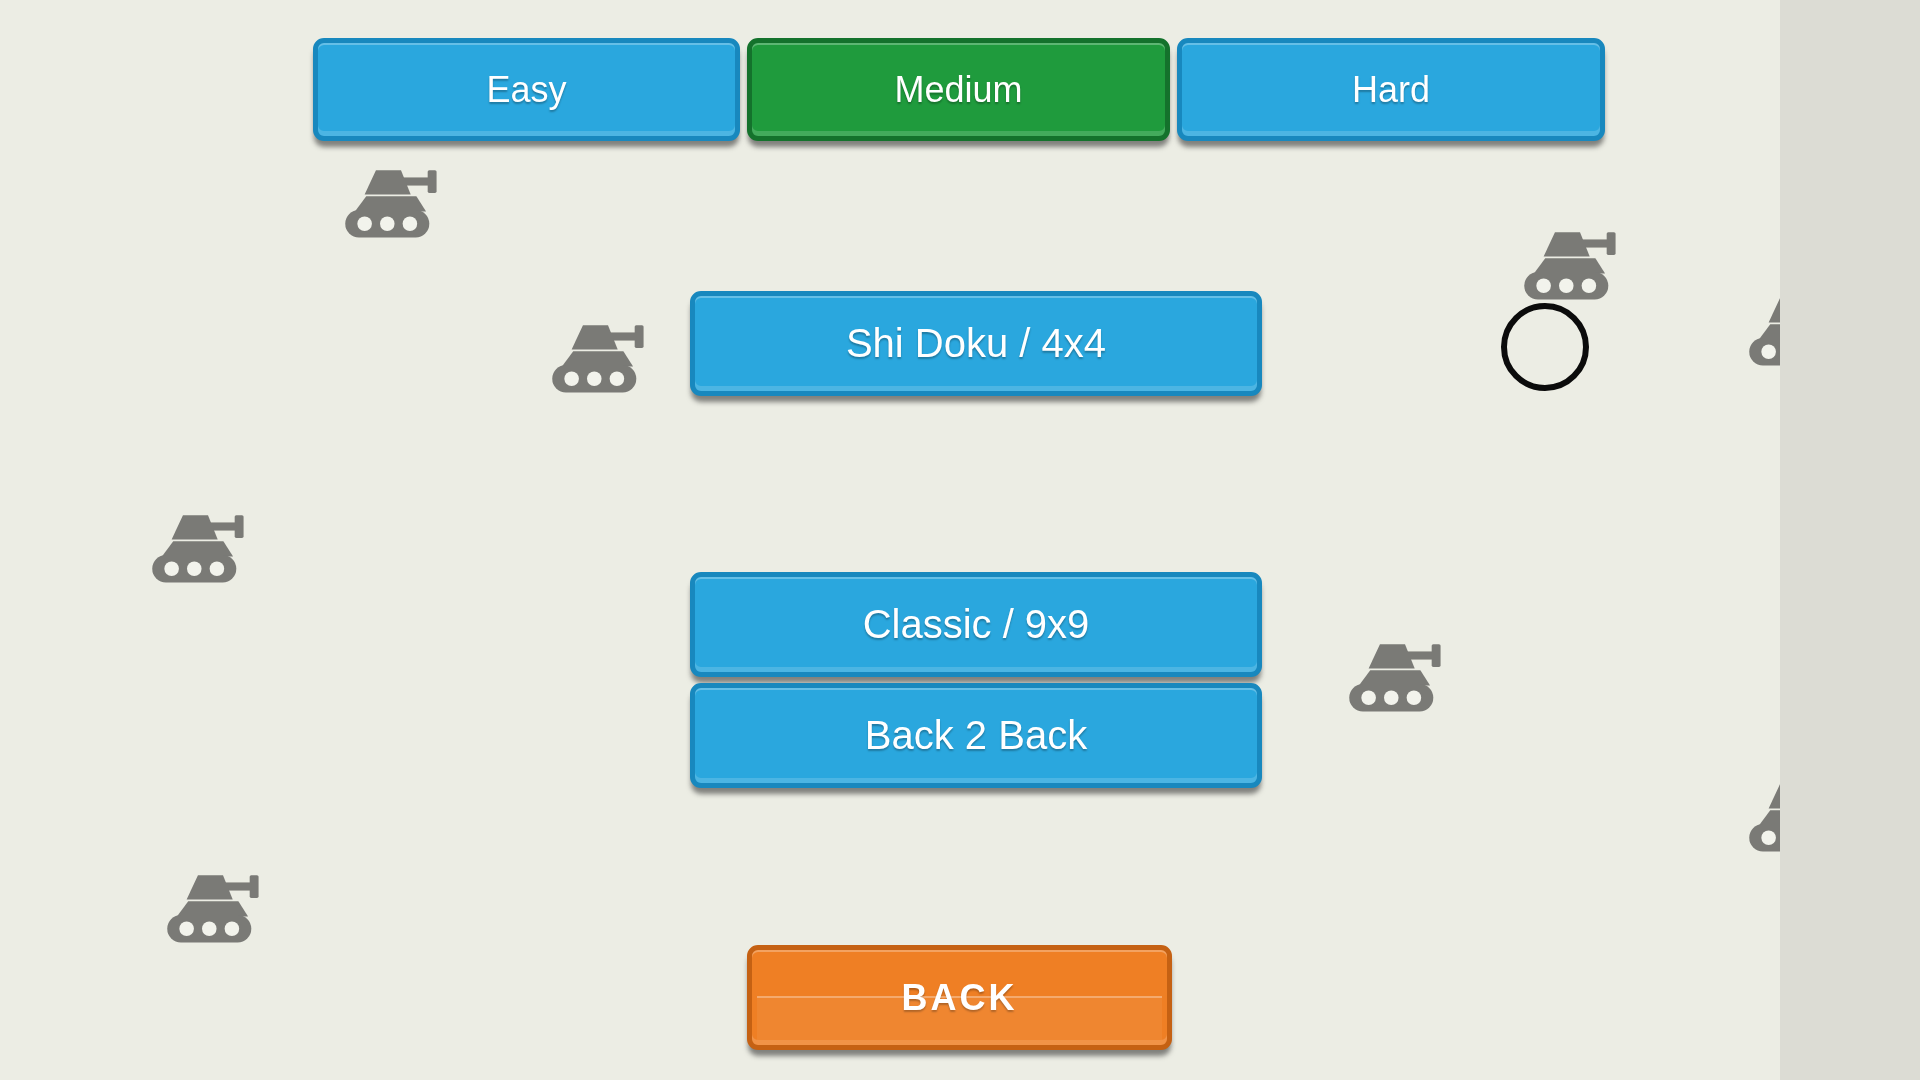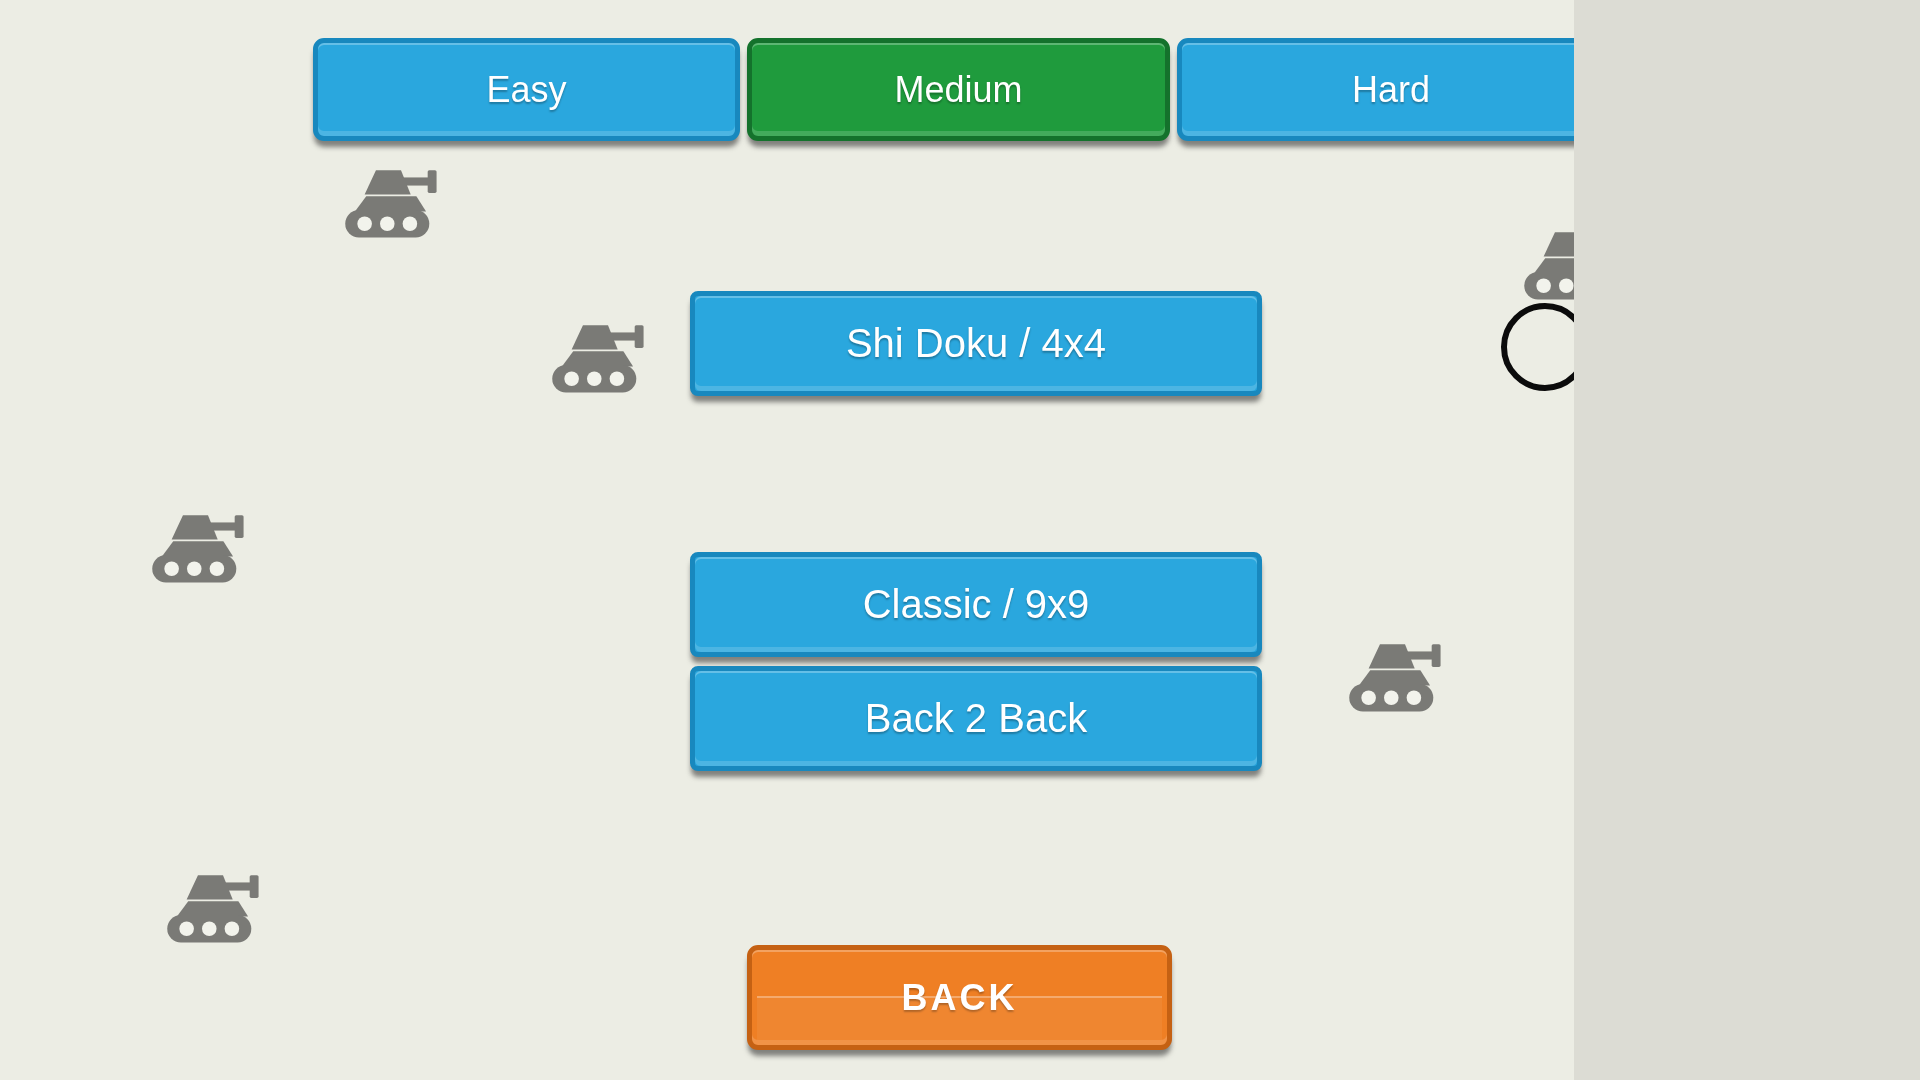--- a/index.html
+++ b/index.html
@@ -1,17 +1,17 @@
 <!DOCTYPE html>
 <html style="--bg: #ECEDE4; --blue: #2AA7DE; --blue-border: #1888BE; --green: #1F9B3D; --green-border: #14722C; --orange: #EF7F24; --orange-border: #C56113; --btn-text: #FFFFFF; --tank: #7A7A76; --circle: #0B0B0B;"><head>
 <meta charset="utf-8">
 <style>
   html,body{margin:0;padding:0;background:#dcdcd4;}
   .screen{
-    position:relative;width:1574px;height:1080px;overflow:hidden;
+    position:relative;width:1780px;height:1080px;overflow:hidden;
     background:var(--bg,#ECEDE4);
     font-family:"Liberation Sans",sans-serif;
   }
   .btn{
     position:absolute;box-sizing:border-box;
     display:flex;align-items:center;justify-content:center;
     border-radius:11px;border:5px solid;
     color:var(--btn-text,#fff);
     text-shadow:0 2px 2px rgba(0,0,0,0.28);
     box-shadow:0 7px 5px -1px rgba(40,40,40,0.55);
@@ -29,22 +29,22 @@
   }
   .btn.orange::after{
     content:"";position:absolute;left:5px;right:5px;bottom:5px;height:44%;
     background:rgba(255,255,255,0.06);border-top:2px solid rgba(255,255,255,0.30);
     pointer-events:none;
   }
   .tab{top:38px;height:103px;font-size:36px;}
   .tab-easy{left:313px;width:427px;}
   .tab-medium{left:747px;width:423px;}
   .tab-hard{left:1177px;width:428px;}
-  .mode{left:690px;width:572px;height:105px;font-size:40px;border-radius:8px;}
-  .mode-0{top:291px;} .mode-1{top:422px;} .mode-2{top:552px;} .mode-3{top:666px;}
+  .mode{left:690px;width:572px;height:105px;font-size:40px;}
+  .mode-0{top:291px;} .mode-1{top:422px;} .mode-2{top:572px;} .mode-3{top:683px;}
   .back-btn{left:747px;top:945px;width:425px;height:105px;font-size:36px;}
   .tank{position:absolute;width:97px;height:78px;pointer-events:none;}
   .tank svg{display:block;width:100%;height:100%;}
   .tank-part{fill:var(--tank,#7A7A76);}
   .tank-wheel{fill:#F2F3EC;}
   .circle-deco{
     position:absolute;border-radius:50%;background:transparent;
     border:6px solid var(--circle,#0B0B0B);box-sizing:border-box;
   }
 </style>

